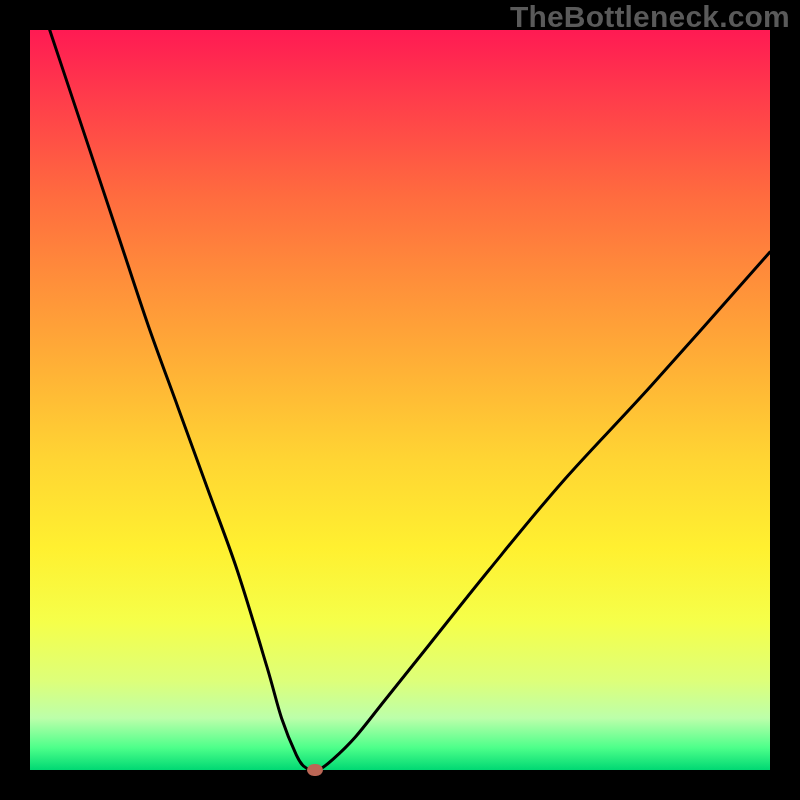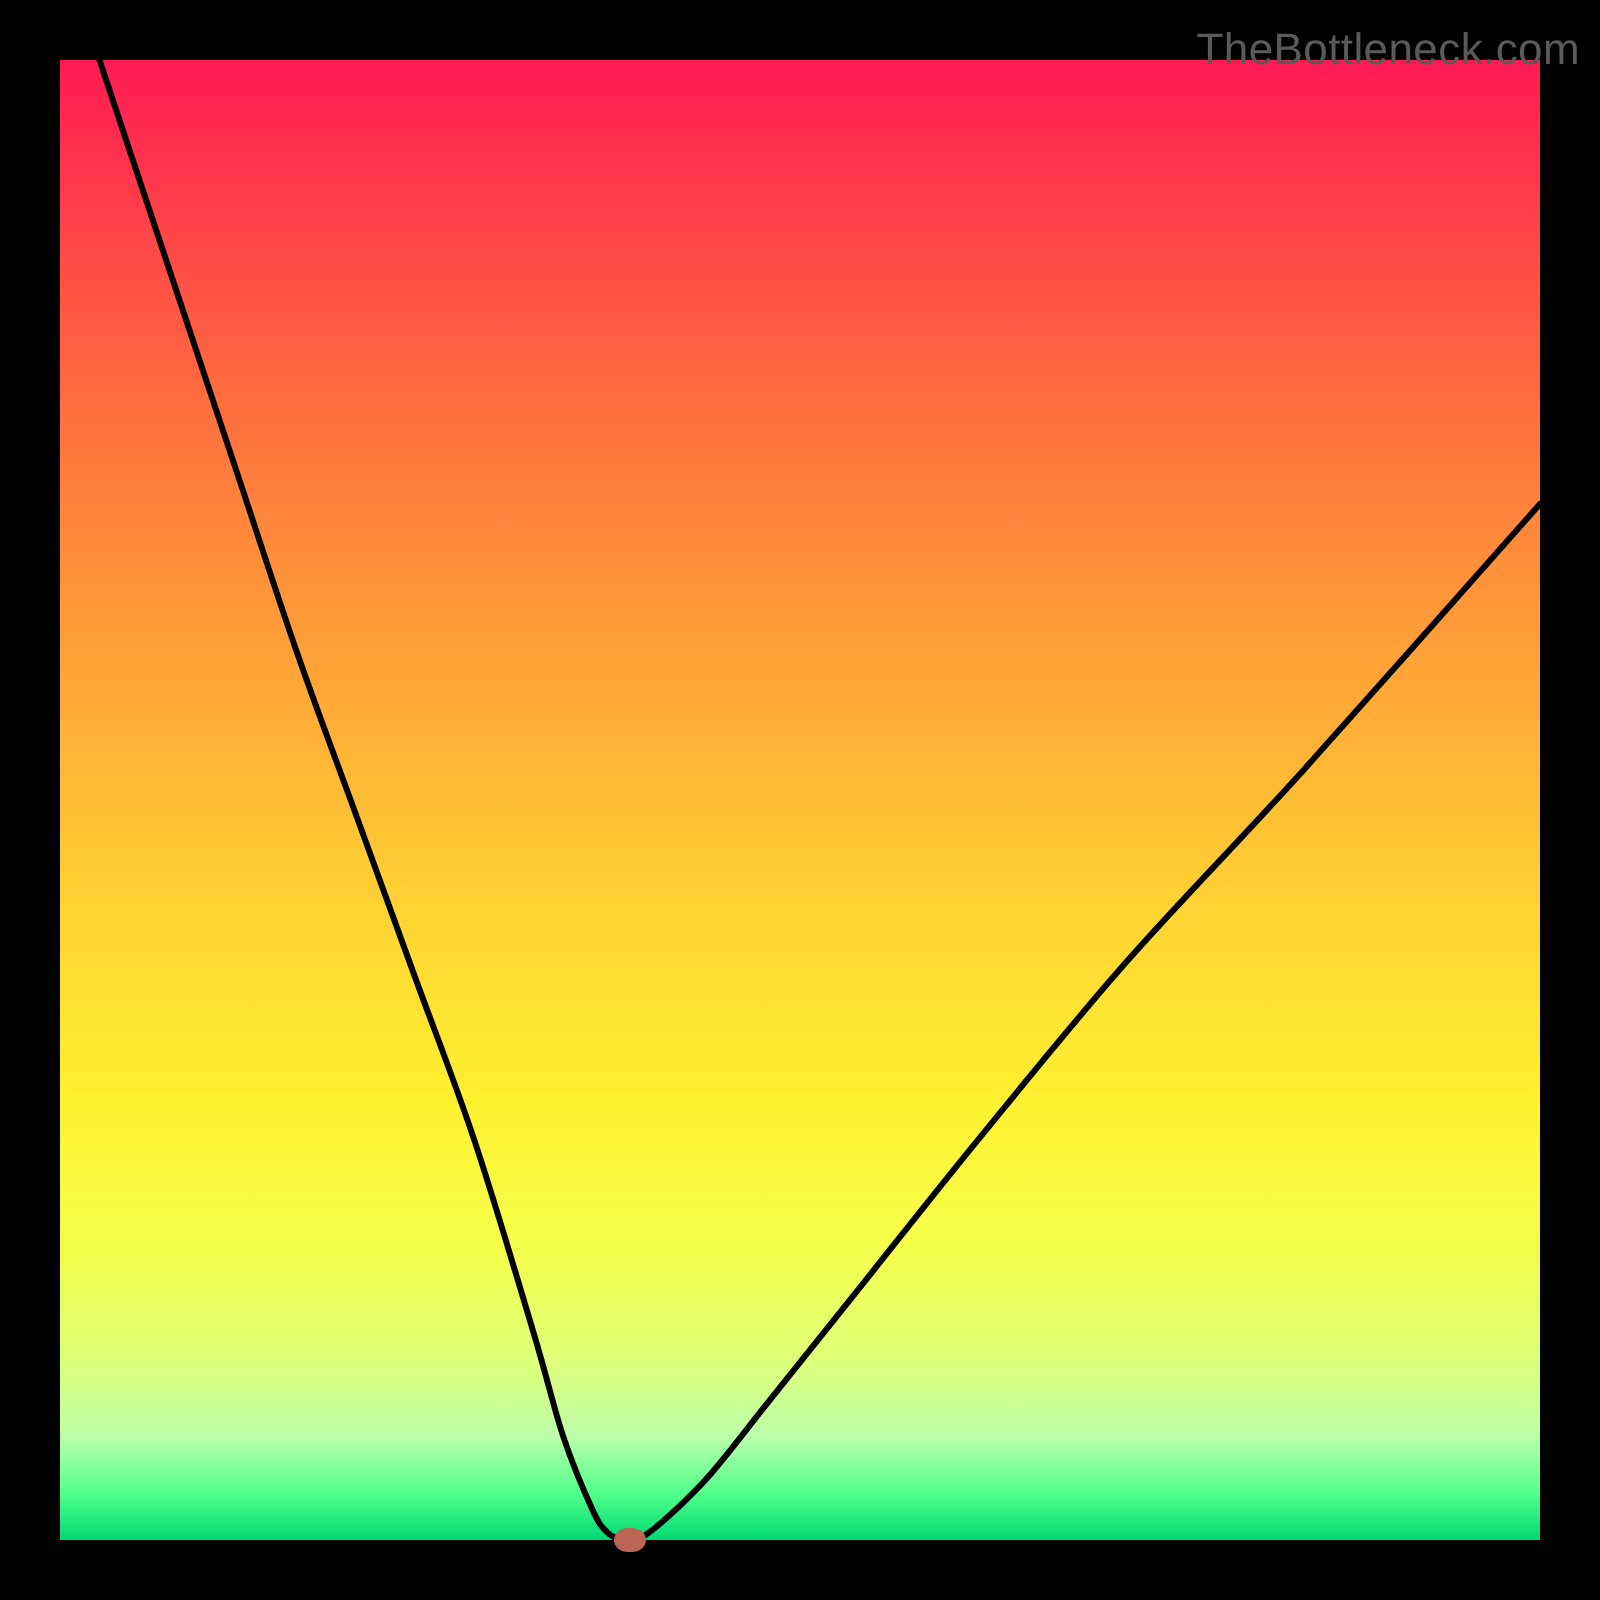--- a/index.html
+++ b/index.html
@@ -12,25 +12,25 @@
     font-family: Arial, Helvetica, sans-serif;
   }
   .frame {
     position: relative;
     width: 800px;
     height: 800px;
     background: #000000;
   }
   .watermark {
     position: absolute;
-    top: 12px;
+    top: 0;
     right: 10px;
     color: #5a5a5a;
-    font-size: 22px;
-    font-weight: 400;
+    font-size: 30px;
+    font-weight: 700;
     letter-spacing: 0.2px;
     z-index: 10;
     user-select: none;
   }
   .plot-area {
     position: absolute;
     left: 30px;
     top: 30px;
     width: 740px;
     height: 740px;

